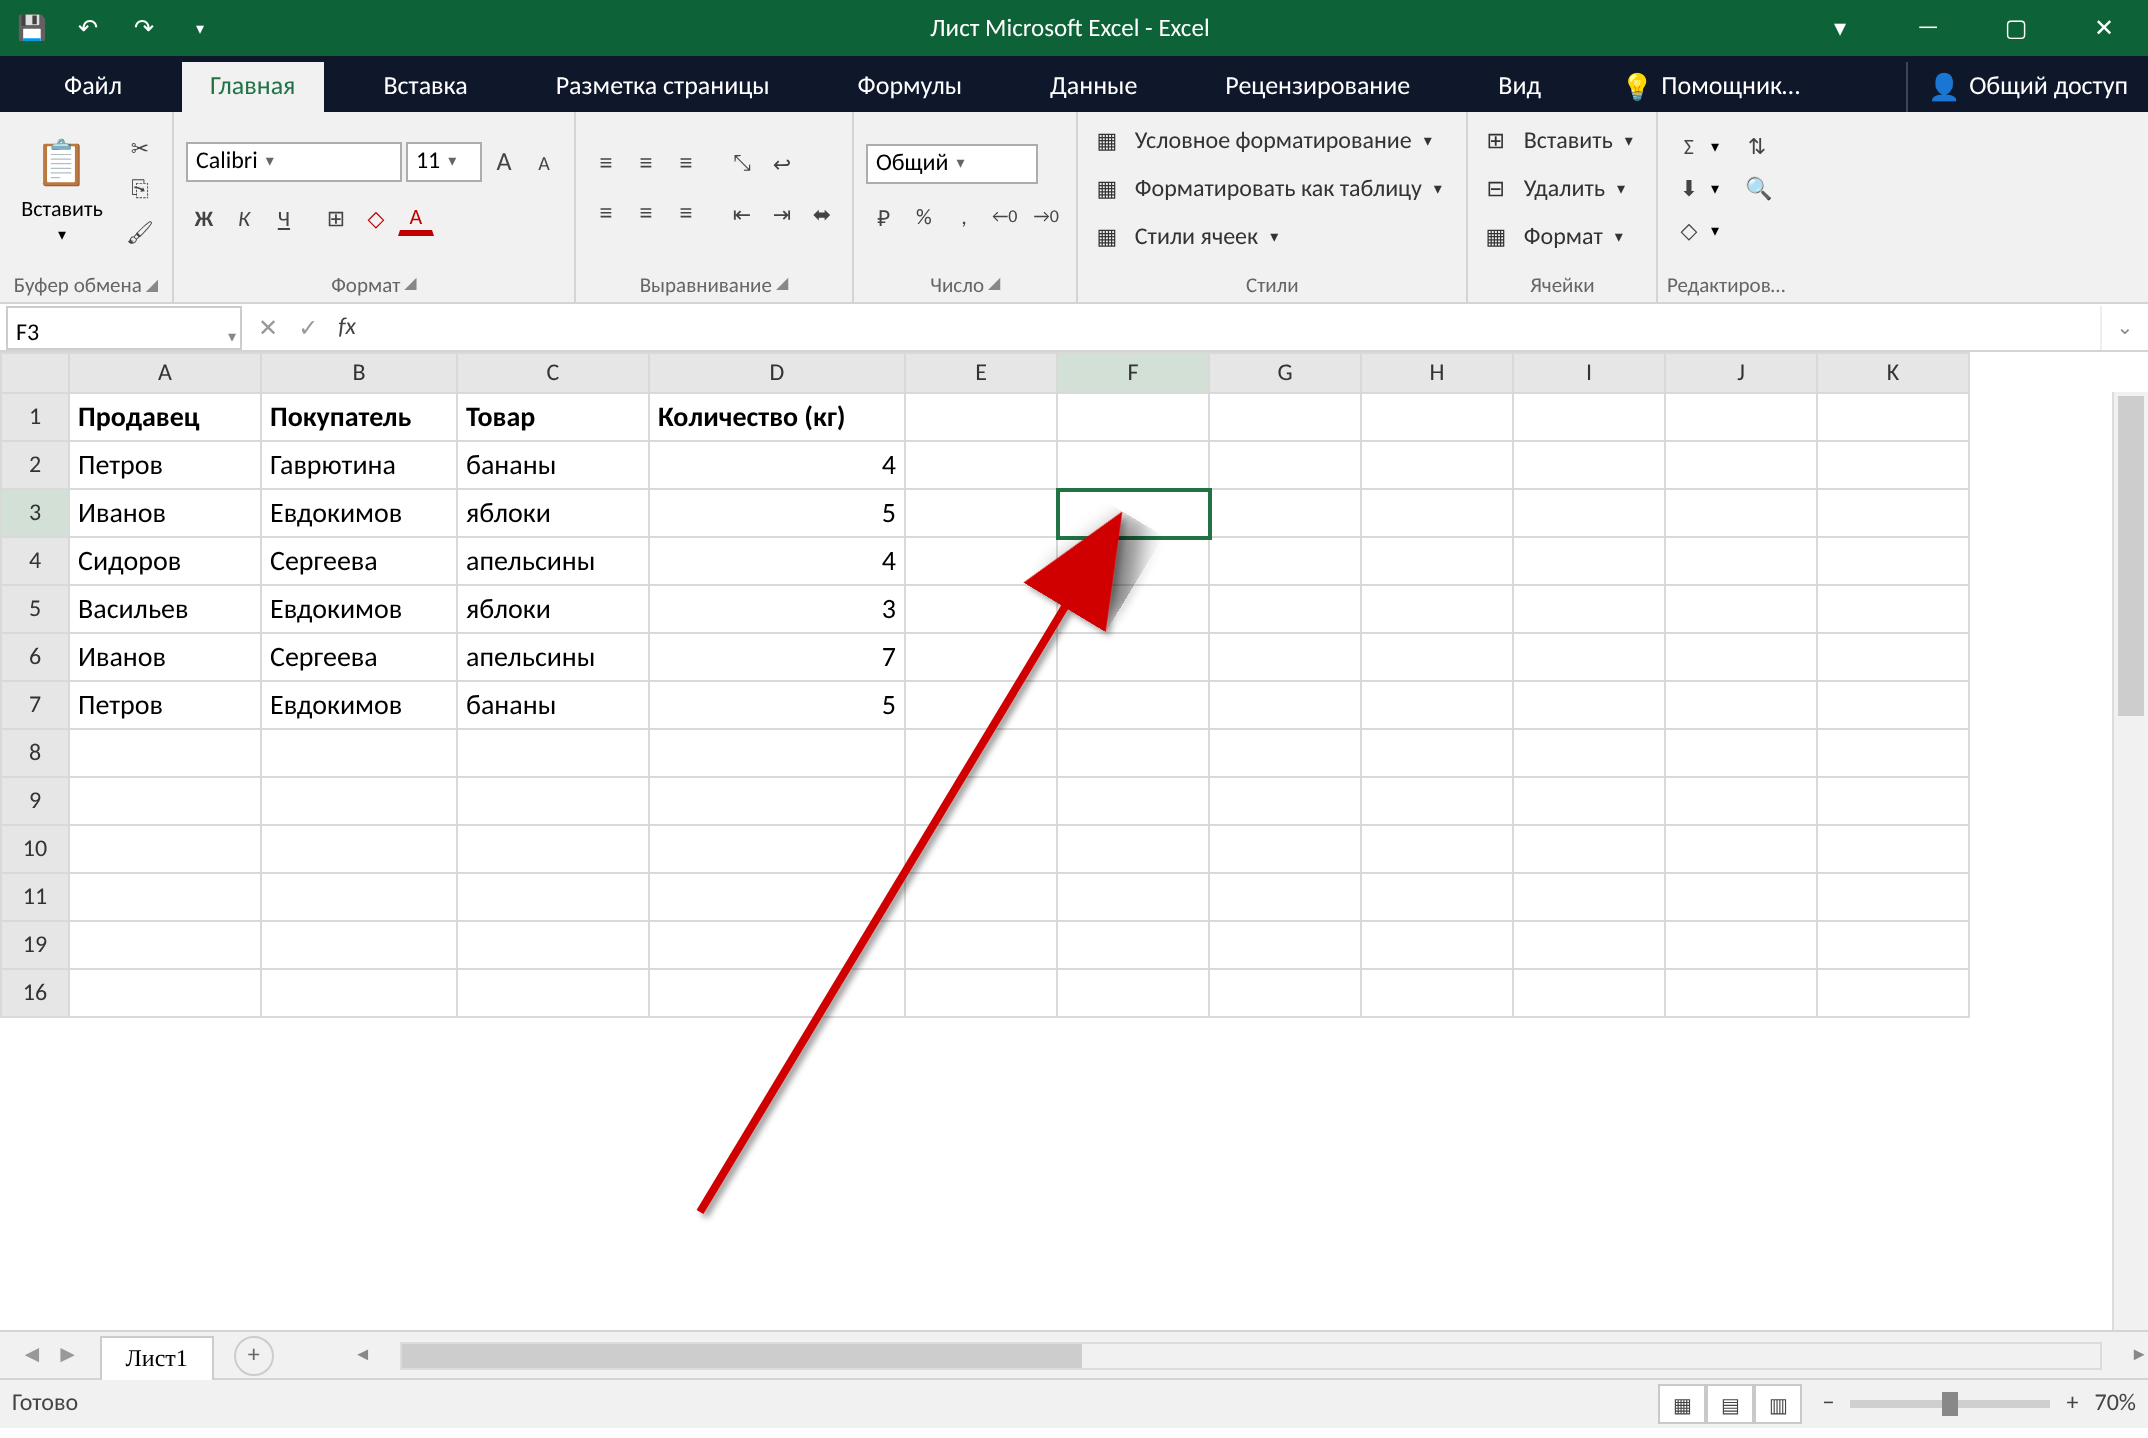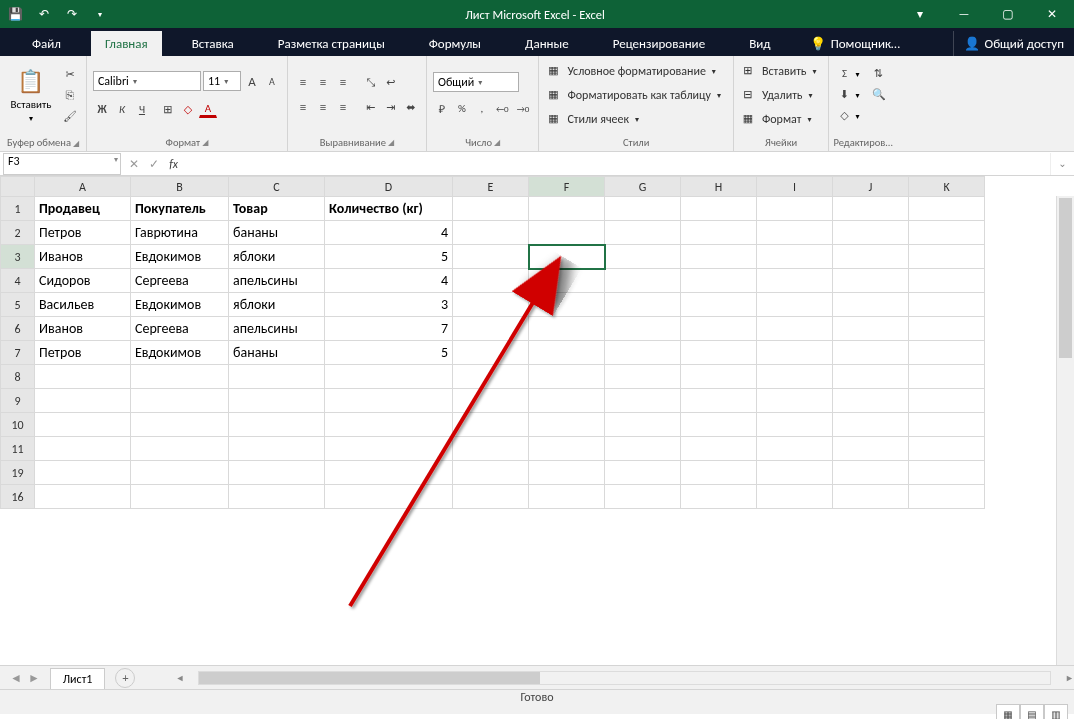--- a/index.html
+++ b/index.html
@@ -34,21 +34,21 @@
 .smbtn { min-width:18px; height:18px; display:flex; align-items:center; justify-content:center; font-size:11px; color:#444; border:1px solid transparent; padding:0 2px;}
 .combo { height:20px; border:1px solid #adadad; background:#fff; display:flex; align-items:center; padding:0 2px 0 4px; font-size:12px; }
 .combo .dd { font-size:8px; color:#666; margin-left:4px; }
 .fontbox { width:108px; }
 .sizebox { width:38px; }
 .menuitem { display:flex; align-items:center; gap:6px; font-size:12px; color:#333; height:20px; padding-right:6px; white-space:nowrap; }
 .menuitem .ic { width:16px; height:16px; display:flex; align-items:center; justify-content:center; font-size:11px; }
 
 
 .fxrow { height:24px; border-bottom:1px solid #d4d4d4; display:flex; align-items:center; background:#fff; }
-.namebox { width:118px; height:22px; border:1px solid #ccc; margin:0 0 0 3px; display:flex; align-items:flex-start; padding:0 4px; font-size:12px; position:relative; }
+.namebox { width:118px; height:22px; border:1px solid #ccc; margin:0 0 0 3px; display:flex; align-items:flex-end; padding:0 4px; font-size:12px; position:relative; }
 .namebox .ndd { position:absolute; right:2px; font-size:8px; color:#888; }
 .fxbtns { display:flex; padding:0 8px; gap:10px; color:#999; }
 .fxinput { flex:1; height:22px; border:none; padding:0 4px; font-size:13px; }
 .fxexp { width:24px; display:flex; align-items:center; justify-content:center; color:#888; font-size:10px; border-left:1px solid #eee; height:22px;}
 
 
 .gridwrap { position:relative; height:490px; overflow:hidden; border-bottom:1px solid #d4d4d4; }
 table.sheet { border-collapse:collapse; table-layout:fixed; font-family:Calibri, Arial, sans-serif; font-size:14px; }
 .sheet th, .sheet td { border:1px solid #d9d9d9; height:24px; }
 .sheet thead th { background:#e6e6e6; font-weight:normal; color:#333; font-size:12px; text-align:center; height:20px; }
@@ -64,28 +64,28 @@
 tbody th.selrow { background:#d3e0d5; }
 .vscroll { position:absolute; right:0; top:20px; bottom:0; width:18px; background:#f1f1f1; border-left:1px solid #dcdcdc; }
 .vthumb { position:absolute; left:2px; right:2px; top:2px; height:160px; background:#cdcdcd; }
 
 
 .arrow { position:absolute; pointer-events:none; left:0; top:0; }
 
 
 .sheettabs { height:24px; background:#f1f1f1; display:flex; align-items:center; border-bottom:1px solid #d4d4d4; font-size:12px; }
 .stabnav { display:flex; gap:6px; padding:0 10px; color:#999; }
-.stab { padding:3px 12px; background:#fff; border:1px solid #ccc; border-bottom:none; margin-top:2px; }
+.stab { padding:3px 12px; background:#fff; border:1px solid #ccc; border-bottom:none; margin-top:2px;font-family:Liberation Serif, serif; }
 .addsheet { width:20px; height:20px; border:1px solid #ccc; border-radius:50%; display:flex; align-items:center; justify-content:center; margin-left:10px; color:#666; font-size:12px;}
 .hsbar { flex:1; display:flex; align-items:center; justify-content:center; margin-left:40px; }
 .hsbar .track { flex:1; height:14px; background:#f1f1f1; border:1px solid #dcdcdc; position:relative; margin:0 14px;}
 .hsbar .thumb { position:absolute; left:0; top:0; bottom:0; width:40%; background:#cdcdcd; }
 
 
-.status { height:24px; background:#f1f1f1; display:flex; align-items:center; padding:0 6px; font-size:12px; color:#444;flex-direction:column; }
+.status { height:24px; background:#f1f1f1; display:flex; align-items:center; padding:0 6px; font-size:12px; color:#444; }
 .status .vbtns { margin-left:auto; display:flex; gap:0; }
 .status .vbtn { width:24px; height:20px; border:1px solid #c9c9c9; display:flex; align-items:center; justify-content:center; font-size:10px; background:#fff; }
 .zoom { display:flex; align-items:center; gap:8px; margin-left:10px; }
 .zslider { width:100px; height:4px; background:#cfcfcf; position:relative; }
 .zslider .zh { position:absolute; width:8px; height:12px; background:#888; top:-4px; left:46px; }
 .glyph { font-family: "Segoe UI Symbol", Arial, sans-serif; }
 </style>
 </head>
 <body>
 

